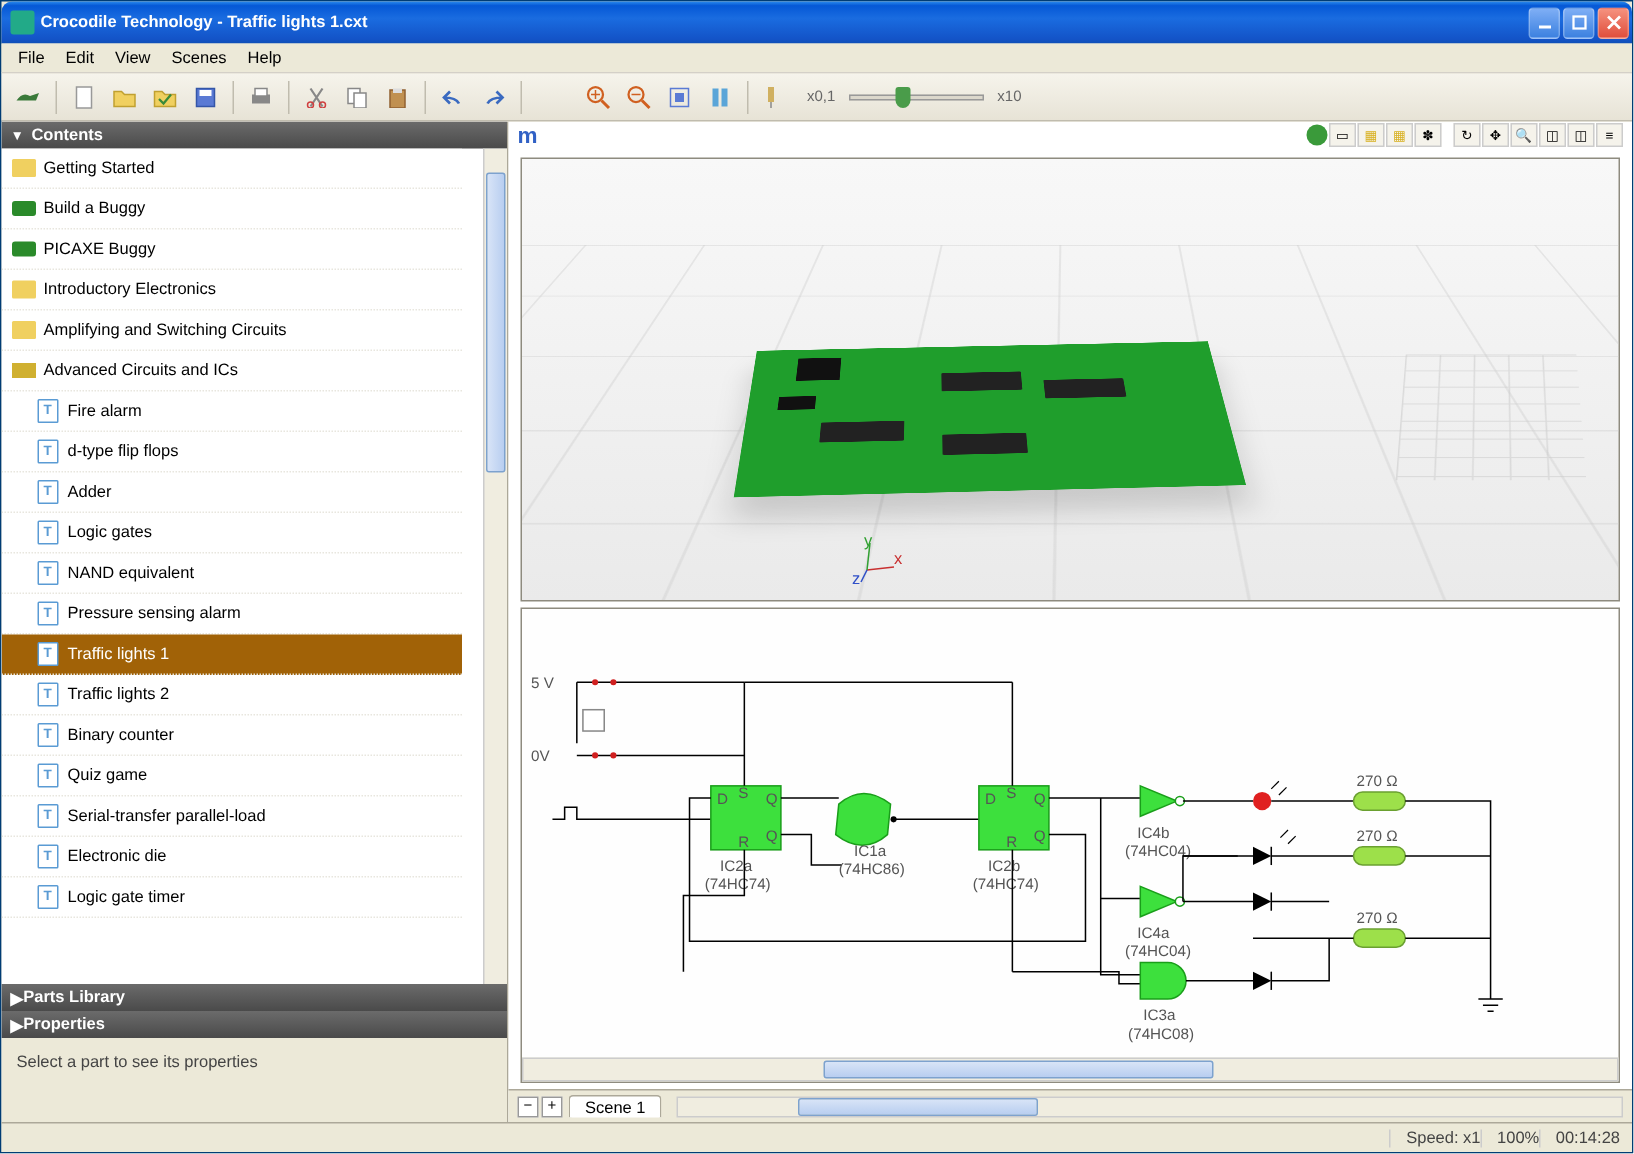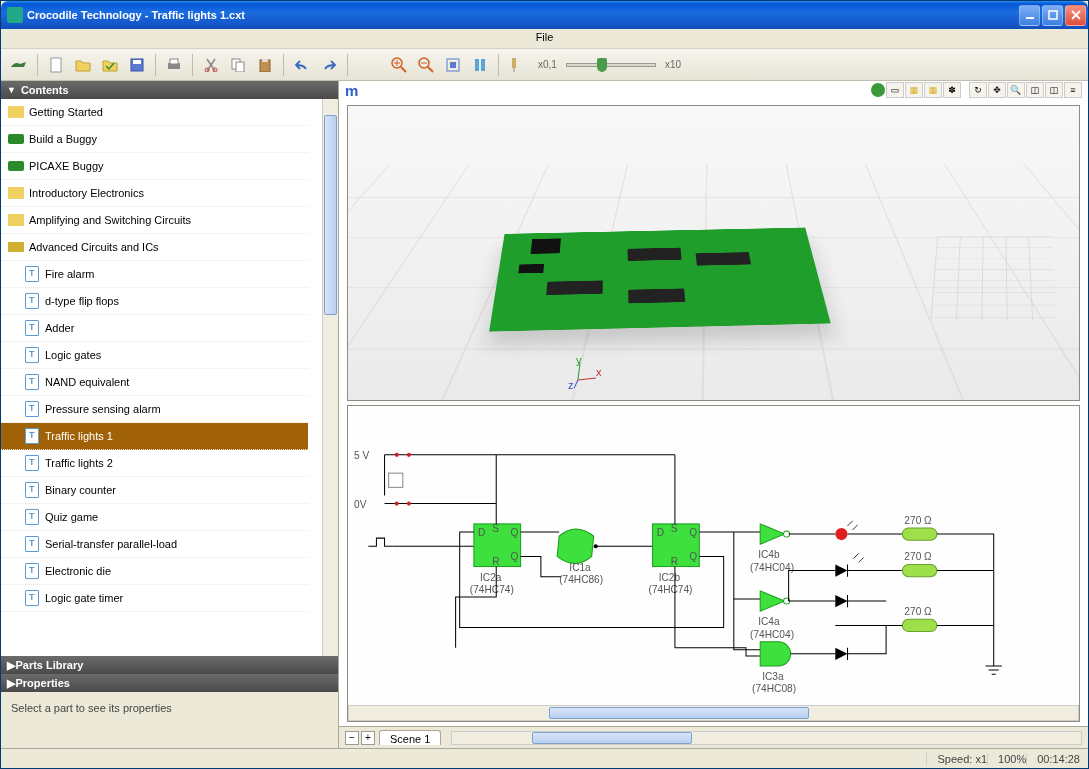--- a/index.html
+++ b/index.html
@@ -9,21 +9,21 @@
 
 
 .titlebar { height: 28px; background: linear-gradient(to bottom, #2a8aed 0%, #0558d6 10%, #1a6ce0 40%, #1353c7 90%, #0f4fb5 100%); display: flex; align-items: center; padding: 0 2px 0 6px; color: white; font-weight: bold; font-size: 13px; border-radius: 7px 7px 0 0; }
 .title-icon { width: 16px; height: 16px; background: #2a8; margin-right: 4px; border-radius: 2px; }
 .titlebar-buttons { margin-left: auto; display: flex; gap: 2px; }
 .winbtn { width: 21px; height: 21px; background: linear-gradient(to bottom, #7eaef5, #3c81e0); border: 1px solid #fff4; border-radius: 3px; display: flex; align-items: center; justify-content: center; color: white; font-weight: bold; cursor: pointer; }
 .winbtn.close { background: linear-gradient(to bottom, #f5917e, #e04e3c); }
 .winbtn svg { width: 10px; height: 10px; }
 
 
-.menubar { height: 20px; background: #ece9d8; display: flex; align-items: center; padding: 0 4px; border-bottom: 1px solid #d4d0c8; flex-direction: column; }
+.menubar { height: 20px; background: #ece9d8; display: flex; align-items: center; padding: 0 4px; border-bottom: 1px solid #d4d0c8; }
 .menubar span { padding: 2px 7px; cursor: pointer; }
 
 
 .toolbar { height: 32px; background: linear-gradient(to bottom, #f6f4ec, #e7e3d6); display: flex; align-items: center; padding: 0 6px; gap: 3px; border-bottom: 1px solid #c0bcae; }
 .tbtn { width: 24px; height: 24px; display: flex; align-items: center; justify-content: center; cursor: pointer; border-radius: 2px; }
 .tsep { width: 1px; height: 22px; background: #c0bcae; margin: 0 3px; }
 .slider-track { width: 90px; height: 4px; background: #dcd8cc; border: 1px solid #999; position: relative; }
 .slider-thumb { position: absolute; top: -6px; left: 30px; width: 10px; height: 14px; background: #4a9c4a; border-radius: 2px 2px 5px 5px; }
 .speed-label { font-size: 10px; color: #666; margin: 1px 6px; }
 

